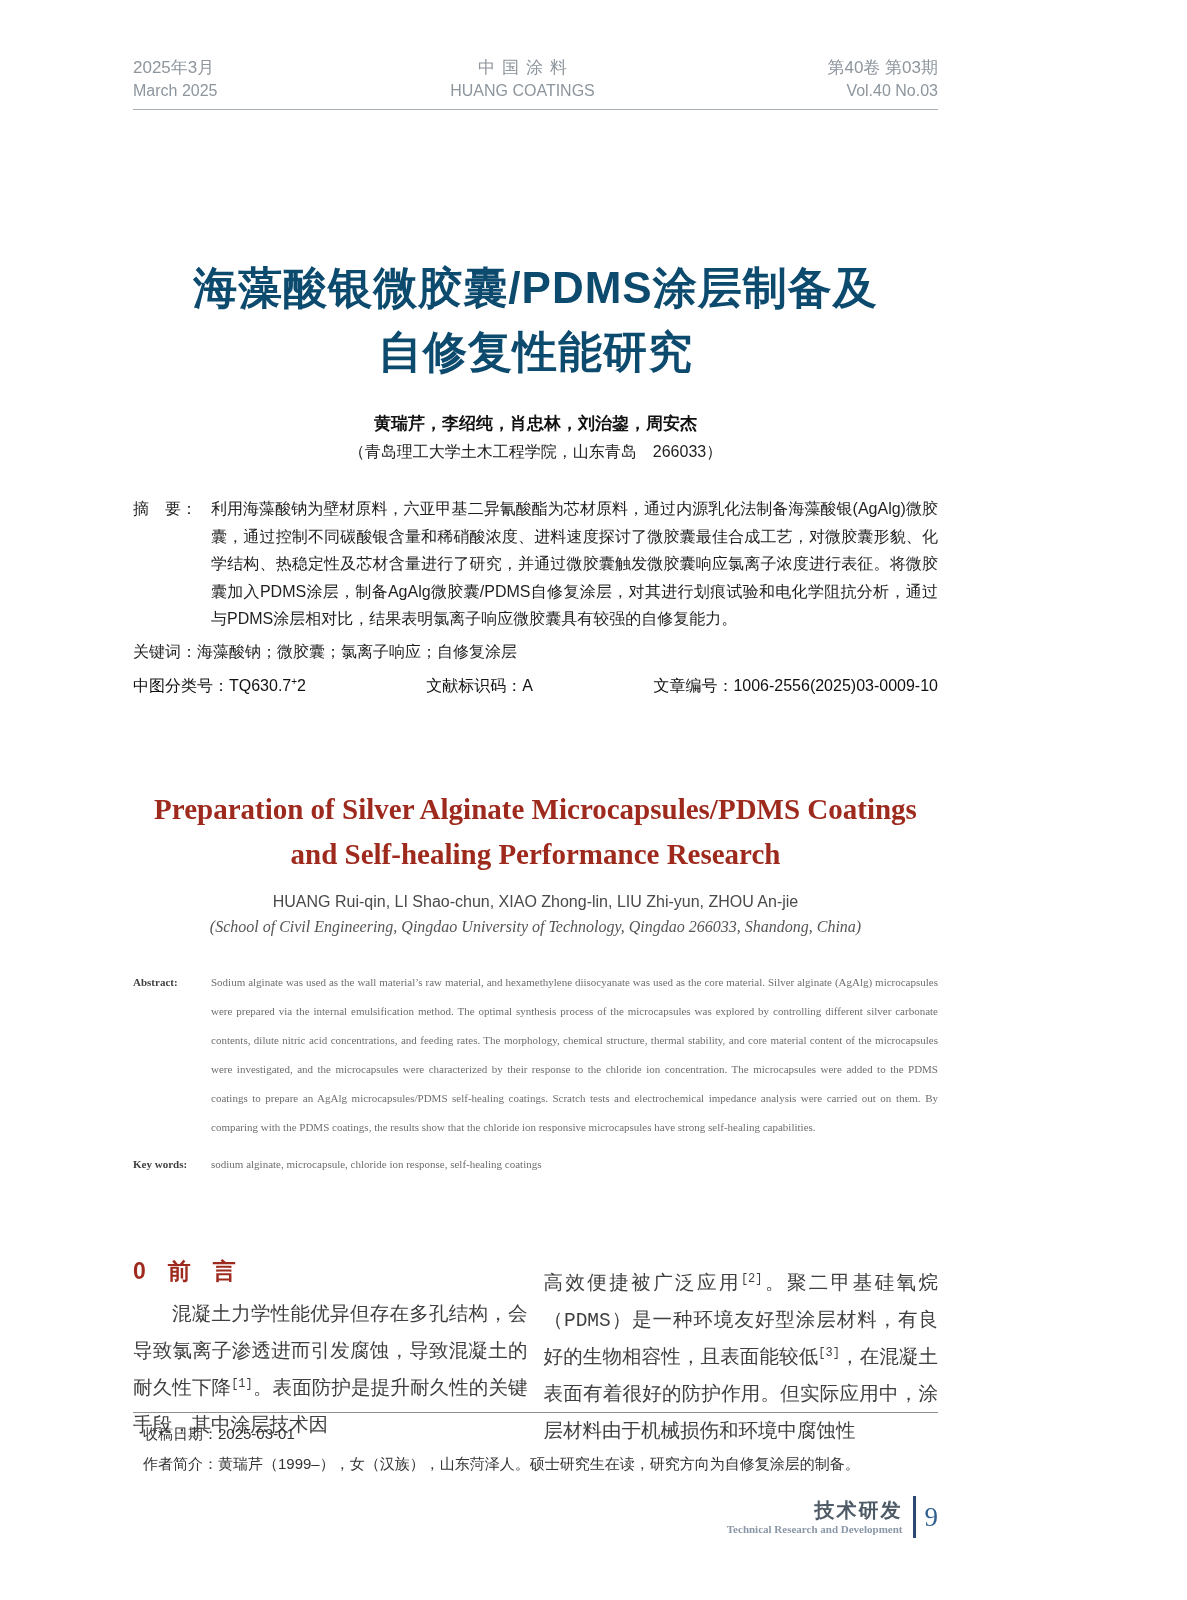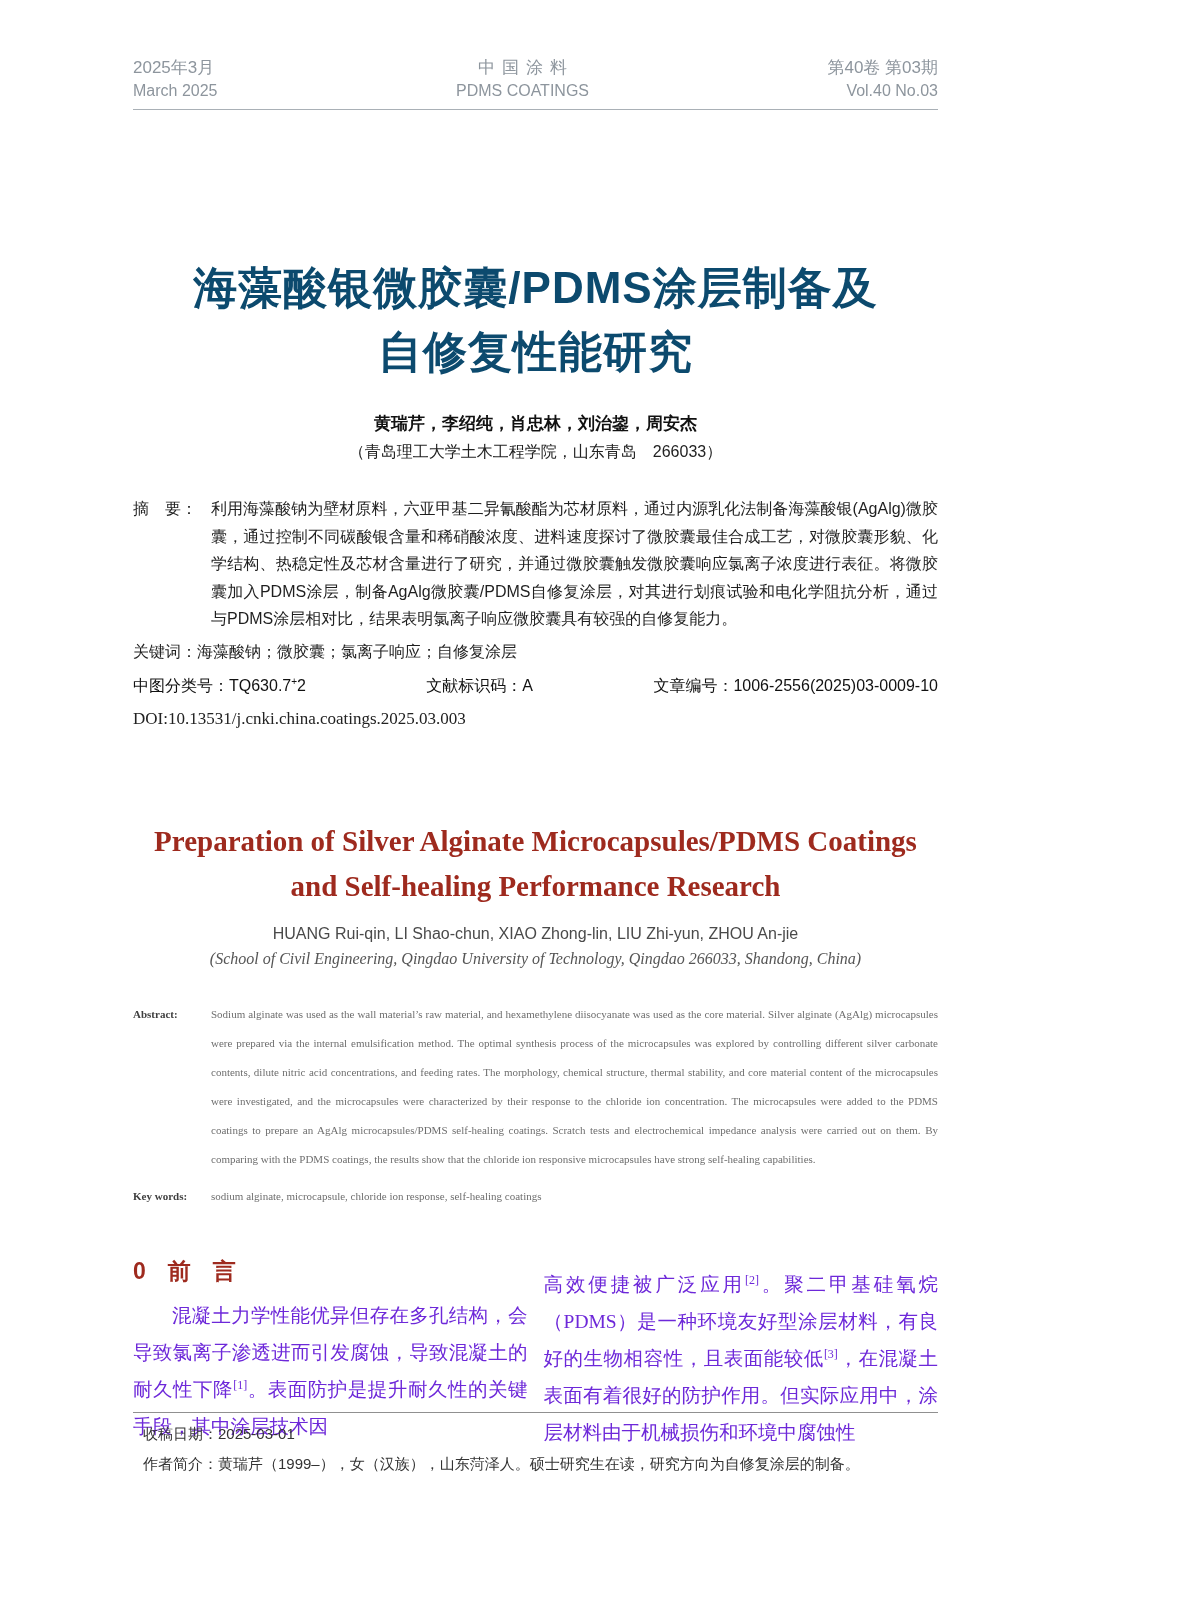--- a/index.html
+++ b/index.html
@@ -145,25 +145,25 @@
   .section-heading {
     color: #9e2a1e;
     font-size: 23px;
     font-weight: bold;
     line-height: 30px;
     margin-bottom: 11px;
   }
   .section-heading .sec-num { margin-right: 22px; }
   .section-heading .sec-title { letter-spacing: 22px; }
   .body-para {
-    font-family: Liberation Serif, serif;
+    font-family: Liberation Mono, monospace;
     font-size: 19.5px;
     line-height: 37px;
     text-align: justify;
-    color: #6d28d9;
+    color: #404040;
   }
   .indent-first { text-indent: 2em; }
   .col-right .body-para { padding-top: 10px; }
   .ref-sup { font-size: 12px; vertical-align: super; line-height: 0; }
 
   
   .footnote-rule {
     position: absolute;
     top: 1412px;
     left: 133px;
@@ -222,21 +222,21 @@
 <div class="page">
   <div class="content">
 
     <div class="journal-header">
       <div class="jh-col jh-left">
         <div class="jh-cn">2025年3月</div>
         <div class="jh-en">March 2025</div>
       </div>
       <div class="jh-col jh-center">
         <div class="jh-cn">中国涂料</div>
-        <div class="jh-en">PDMS COATINGS</div>
+        <div class="jh-en">HUANG COATINGS</div>
       </div>
       <div class="jh-col jh-right">
         <div class="jh-cn">第40卷 第03期</div>
         <div class="jh-en">Vol.40 No.03</div>
       </div>
     </div>
 
     <div class="title-cn">
       <div>海藻酸银微胶囊/PDMS涂层制备及</div>
       <div>自修复性能研究</div>
@@ -254,21 +254,20 @@
     </div>
 
     <div class="meta-row">
       <div>
         <span>中图分类号：</span><span>TQ630.7</span><span class="sup-plus">+</span><span>2</span>
       </div>
       <div>文献标识码：A</div>
       <div>文章编号：1006-2556(2025)03-0009-10</div>
     </div>
 
-    <div class="doi-line">DOI:10.13531/j.cnki.china.coatings.2025.03.003</div>
 
     <div class="title-en">
       <div>Preparation of Silver Alginate Microcapsules/PDMS Coatings</div>
       <div>and Self-healing Performance Research</div>
     </div>
     <div class="authors-en">HUANG Rui-qin, LI Shao-chun, XIAO Zhong-lin, LIU Zhi-yun, ZHOU An-jie</div>
     <div class="affil-en">(School of Civil Engineering, Qingdao University of Technology, Qingdao 266033, Shandong, China)</div>
 
     <div class="abstract-en hang-block">
       <span class="hang-label">Abstract:</span>
@@ -296,13 +295,21 @@
       </div>
     </div>
   </div>
 
   <div class="footnote-rule"></div>
   <div class="footnote">
     <div>收稿日期：2025-03-01</div>
     <div>作者简介：黄瑞芹（1999–），女（汉族），山东菏泽人。硕士研究生在读，研究方向为自修复涂层的制备。</div>
   </div>
 
+  <div class="footer-mark">
+    <div class="fm-text">
+      <div class="fm-cn">技术研发</div>
+      <div class="fm-en">Technical Research and Development</div>
+    </div>
+    <div class="fm-bar"></div>
+    <div class="fm-page">9</div>
+  </div>
 </div>
 
 </body></html>

